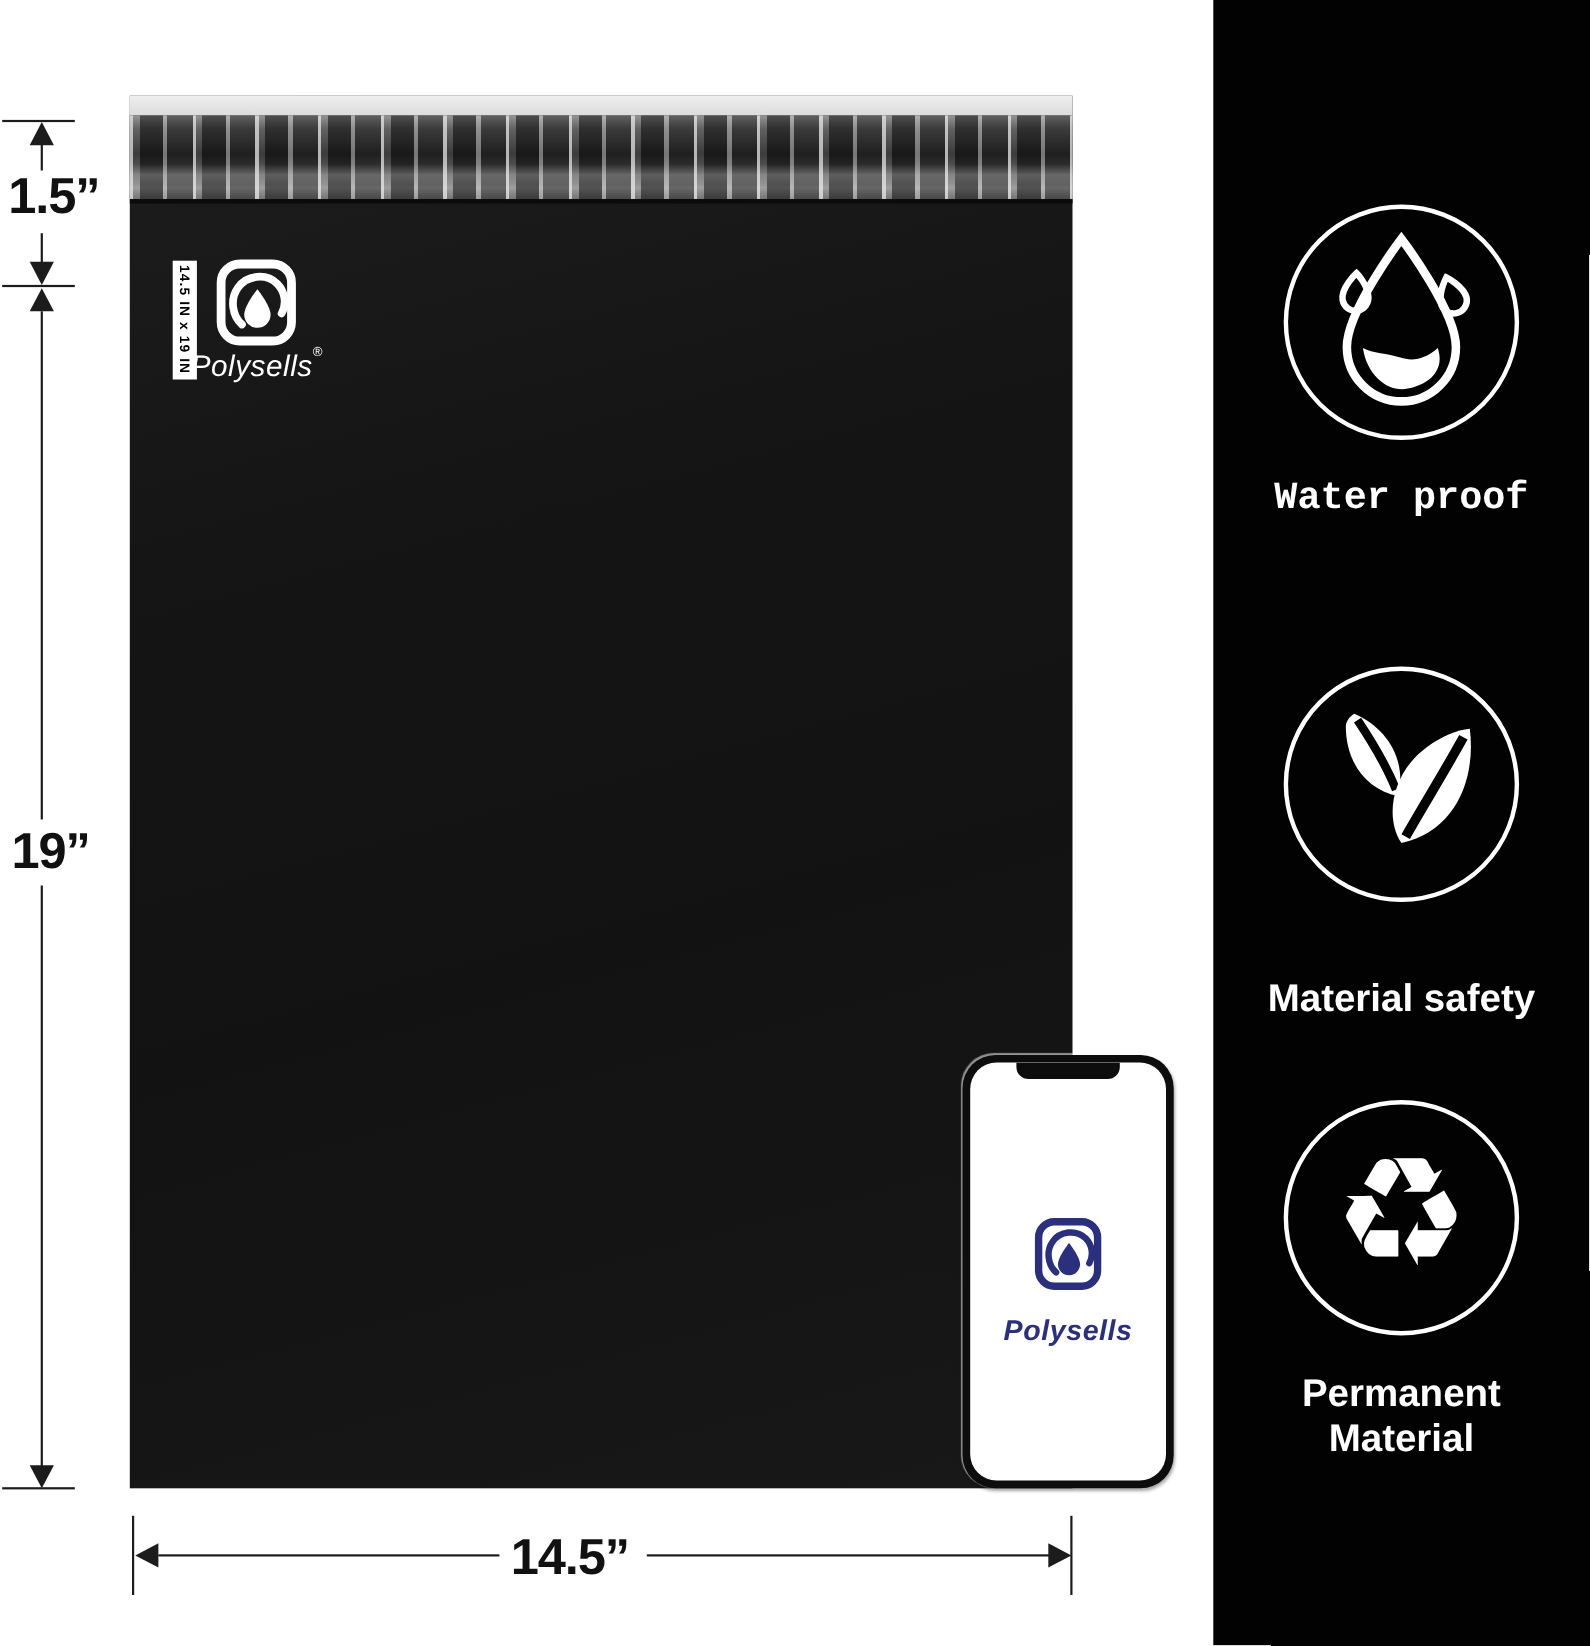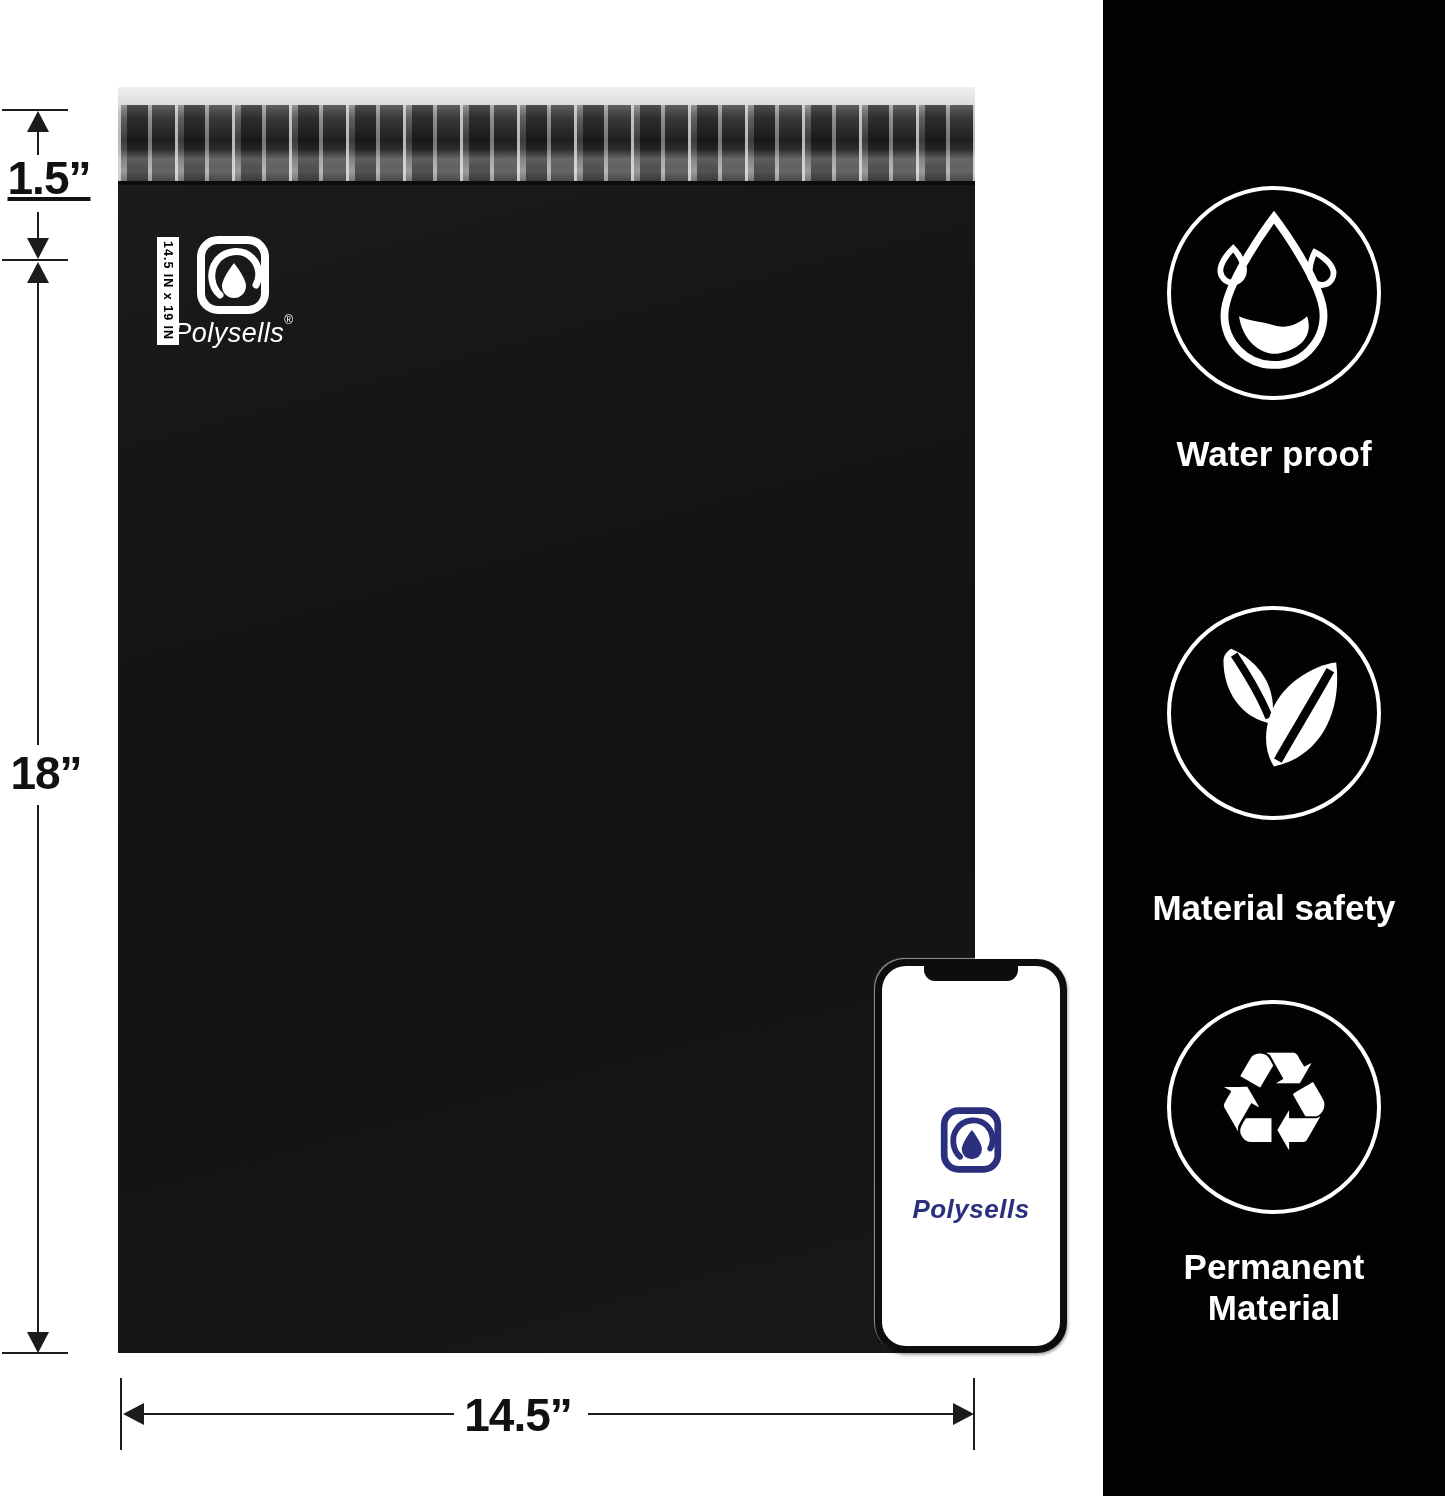--- a/index.html
+++ b/index.html
@@ -116,30 +116,30 @@
 
     <div class="bag-brand">
       <span>Polysells</span><sup>®</sup>
     </div>
   </div>
 
   <div>
     <div class="hline" style="left:2px;top:109px;width:66px;"></div>
     <div class="arr up" style="left:27px;top:111px;"></div>
     <div class="vline" style="left:37px;top:131px;height:24px;"></div>
-    <div class="dim-label" style="left:0;width:98px;top:153px;text-decoration:underline;">1.5”</div>
+    <div class="dim-label" style="left:0;width:98px;top:153px;">1.5”</div>
     <div class="vline" style="left:37px;top:212px;height:27px;"></div>
     <div class="arr down" style="left:27px;top:238px;"></div>
     <div class="hline" style="left:2px;top:259px;width:66px;"></div>
   </div>
 
   <div>
     <div class="arr up" style="left:27px;top:262px;"></div>
     <div class="vline" style="left:37px;top:283px;height:462px;"></div>
-    <div class="dim-label" style="left:0;width:92px;top:748px;">18”</div>
+    <div class="dim-label" style="left:0;width:92px;top:748px;">19”</div>
     <div class="vline" style="left:37px;top:805px;height:528px;"></div>
     <div class="arr down" style="left:27px;top:1332px;"></div>
     <div class="hline" style="left:2px;top:1352px;width:66px;"></div>
   </div>
 
   <div>
     <div class="vline" style="left:120px;top:1378px;height:72px;"></div>
     <div class="arr left" style="left:123px;top:1403px;"></div>
     <div class="hline" style="left:144px;top:1413px;width:310px;"></div>
     <div class="dim-label" style="left:448px;width:140px;top:1390px;">14.5”</div>
@@ -165,21 +165,21 @@
   <div class="sidebar">
 
     <div class="feature-circle" style="top:186px;">
       <svg width="206" height="206" viewBox="0 0 212 212">
         <path d="M106 28 C106 28 55 95 55 129 a51 51 0 0 0 102 0 C157 95 106 28 106 28 Z" fill="none" stroke="#ffffff" stroke-width="8"></path>
         <path d="M70 130 C74 157 95 172 112 168 C133 164 147 150 140 130 C129 140 117 143 105 139 C93 135 79 135 70 130 Z" fill="#ffffff"></path>
         <path d="M64 60 C64 60 49 74 51 85 a12 12 0 0 0 24 -4 C74 70 64 60 64 60 Z" fill="none" stroke="#ffffff" stroke-width="6"></path>
         <path d="M148 64 C148 64 164 72 167 83 a12 12 0 0 1 -24 5 C141 77 148 64 148 64 Z" fill="none" stroke="#ffffff" stroke-width="6"></path>
       </svg>
     </div>
-    <div class="feature-label" style="top:433px;">Water proof</div>
+    <div class="feature-label" style="top:433px;font-family:Liberation Mono, monospace;">Water proof</div>
 
     <div class="feature-circle" style="top:606px;">
       <svg width="206" height="206" viewBox="0 0 212 212">
         <path d="M62 40 C94 54 111 85 103 117 C72 111 54 84 54 52 C54 47 58 42 62 40 Z" fill="#ffffff"></path>
         <path d="M65 46 C81 70 93 91 101 111" fill="none" stroke="#020202" stroke-width="8"></path>
         <path d="M170 54 C176 102 156 150 106 161 C90 137 97 95 130 71 C144 61 158 55 170 54 Z" fill="#ffffff"></path>
         <path d="M110 155 C124 130 144 98 164 62" fill="none" stroke="#020202" stroke-width="9"></path>
       </svg>
     </div>
     <div class="feature-label" style="top:851px;margin-top:36px;">Material safety</div>

